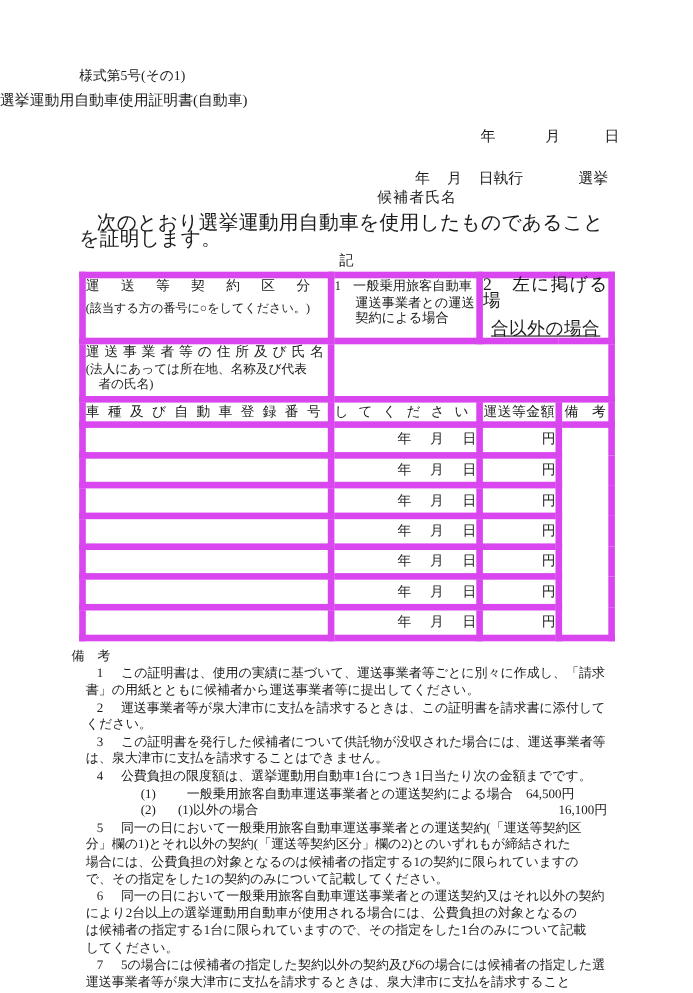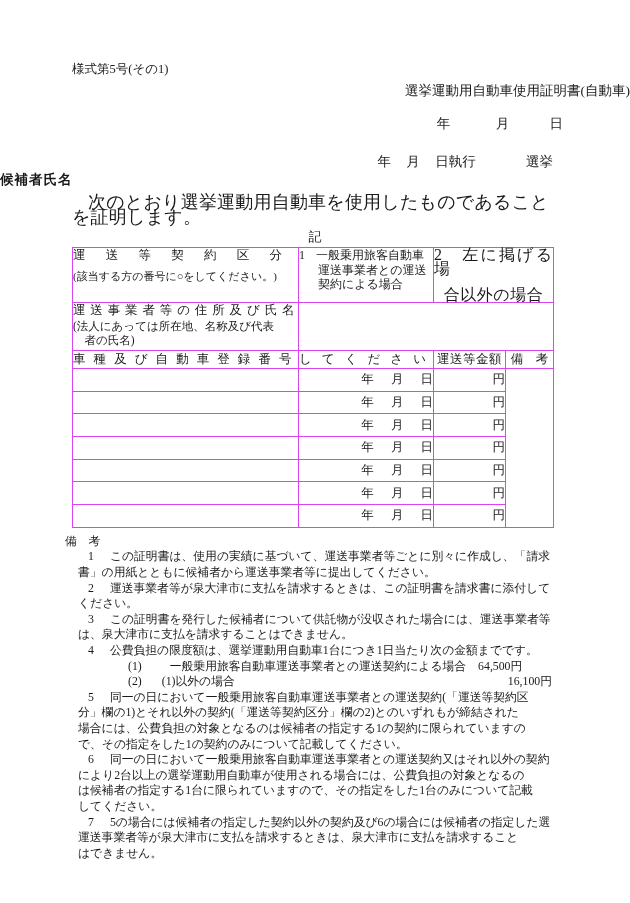--- a/index.html
+++ b/index.html
@@ -4,49 +4,49 @@
 <style>
   html,body { margin:0; padding:0; }
   body {
     width:630px; height:903px; background:#ffffff;
     font-family:"Liberation Serif","DejaVu Serif",serif;
     color:#1a1a1a;
   }
   .page { position:relative; width:630px; height:903px; overflow:hidden; background:#fff; }
 
   .form-no { padding-top:62px; margin-left:72px; font-size:12.5px; line-height:15px; }
-  .title   { margin:6px 0 0 0; text-align:right; font-size:13.5px; font-weight:normal; line-height:15px; }
+  .title   { margin:6px 0 0 0; text-align:left; font-size:13.5px; font-weight:normal; line-height:15px; }
 
   .date-line { margin-top:18px; text-align:right; padding-right:67px; font-size:13.5px; line-height:15px; }
   .date-line .gm { margin-left:42px; }
   .date-line .gd { margin-left:37px; }
 
   .election-line { margin-top:23px; text-align:right; padding-right:77px; font-size:13.5px; line-height:15px; }
   .election-line .g12 { margin-left:12px; }
   .election-line .g47 { margin-left:47px; }
 
-  .candidate { margin-top:3px; font-size:13.5px; letter-spacing:1px; line-height:15px;font-weight:bold; }
+  .candidate { margin-top:3px; margin-left:343px; font-size:13.5px; letter-spacing:1px; line-height:15px; }
 
   .intro { margin:8px 72px 0 72px; text-indent:16px; font-size:18px; letter-spacing:0.2px; line-height:15px; }
   .ki    { margin-top:5px; text-align:center; font-size:13px; line-height:14px; }
 
   table.main { margin:3px 0 0 72px; border-collapse:collapse; table-layout:fixed; width:481px; }
-  table.main td { border:1px solid #d946ef; vertical-align:top; padding:0; }
+  table.main td { border:6px solid #d946ef; vertical-align:top; padding:0; }
 
   
   tr.r1 td { height:51px; }
   td.cA { padding:5px 5px 0 5px; }
   .cA-title { font-size:12.5px; letter-spacing:16px; text-align:justify; text-align-last:justify; line-height:14px; }
   .cA-note  { margin-top:8px; font-size:11px; line-height:13px; }
   td.cB { padding:4px 2px 0 3px; font-size:12px; }
   .opt1 { margin:0; padding-left:19px; text-indent:-19px; line-height:14.5px; }
   .onum { margin-right:11px; }
   td.cC { padding:5px 5px 0 5px; font-size:16px; }
   .cC1 { text-align:justify; text-align-last:justify; letter-spacing:1px; line-height:14px; }
-  .cC2 { margin-top:12px; text-align:center; letter-spacing:0.5px; line-height:14px; }
+  .cC2 { margin-top:12px; text-align:center; letter-spacing:0.5px; line-height:14px;text-decoration:underline; }
 
   
   tr.r2 td { height:47px; }
   td.cA2 { padding:3px 5px 0 5px; }
   .cA2-title { font-size:12.5px; letter-spacing:3.5px; text-align:justify; text-align-last:justify; line-height:14.5px; }
   .cA2-note  { margin-top:1px; font-size:11.5px; line-height:14.5px; white-space:pre-line; }
 
   
   tr.hdr td { height:17px; vertical-align:middle; font-size:12.5px; line-height:17px; }
   .h1j { letter-spacing:6.5px; text-align:justify; text-align-last:justify; padding:0 6px; }

